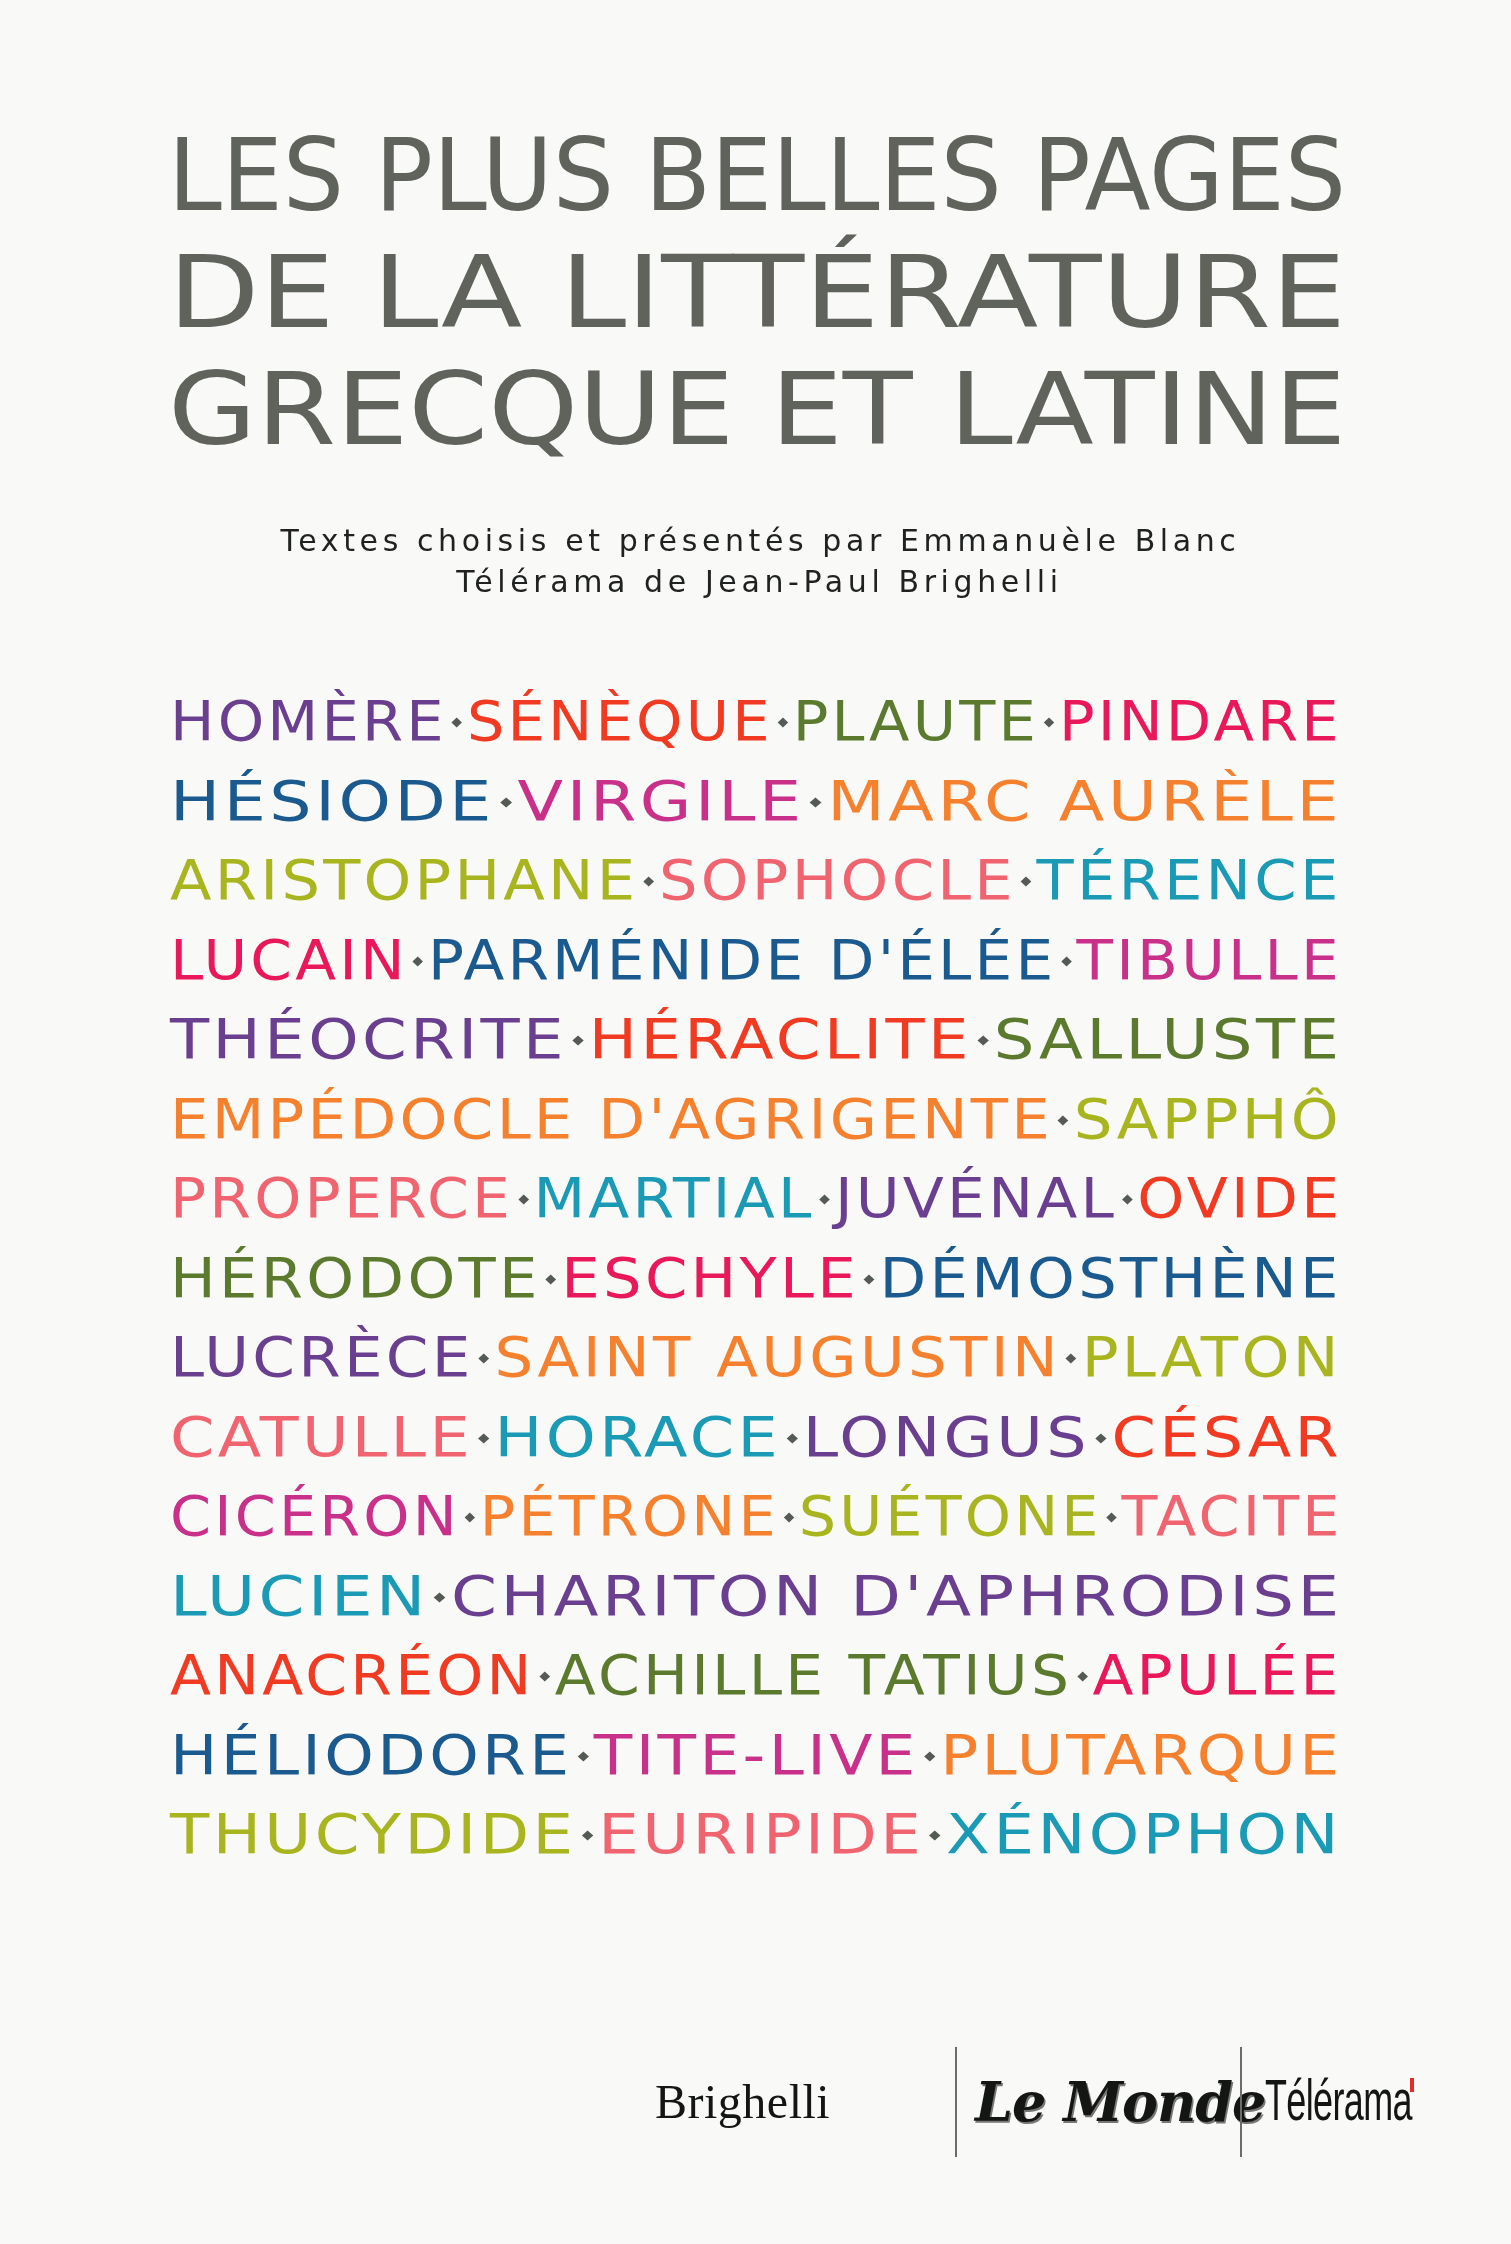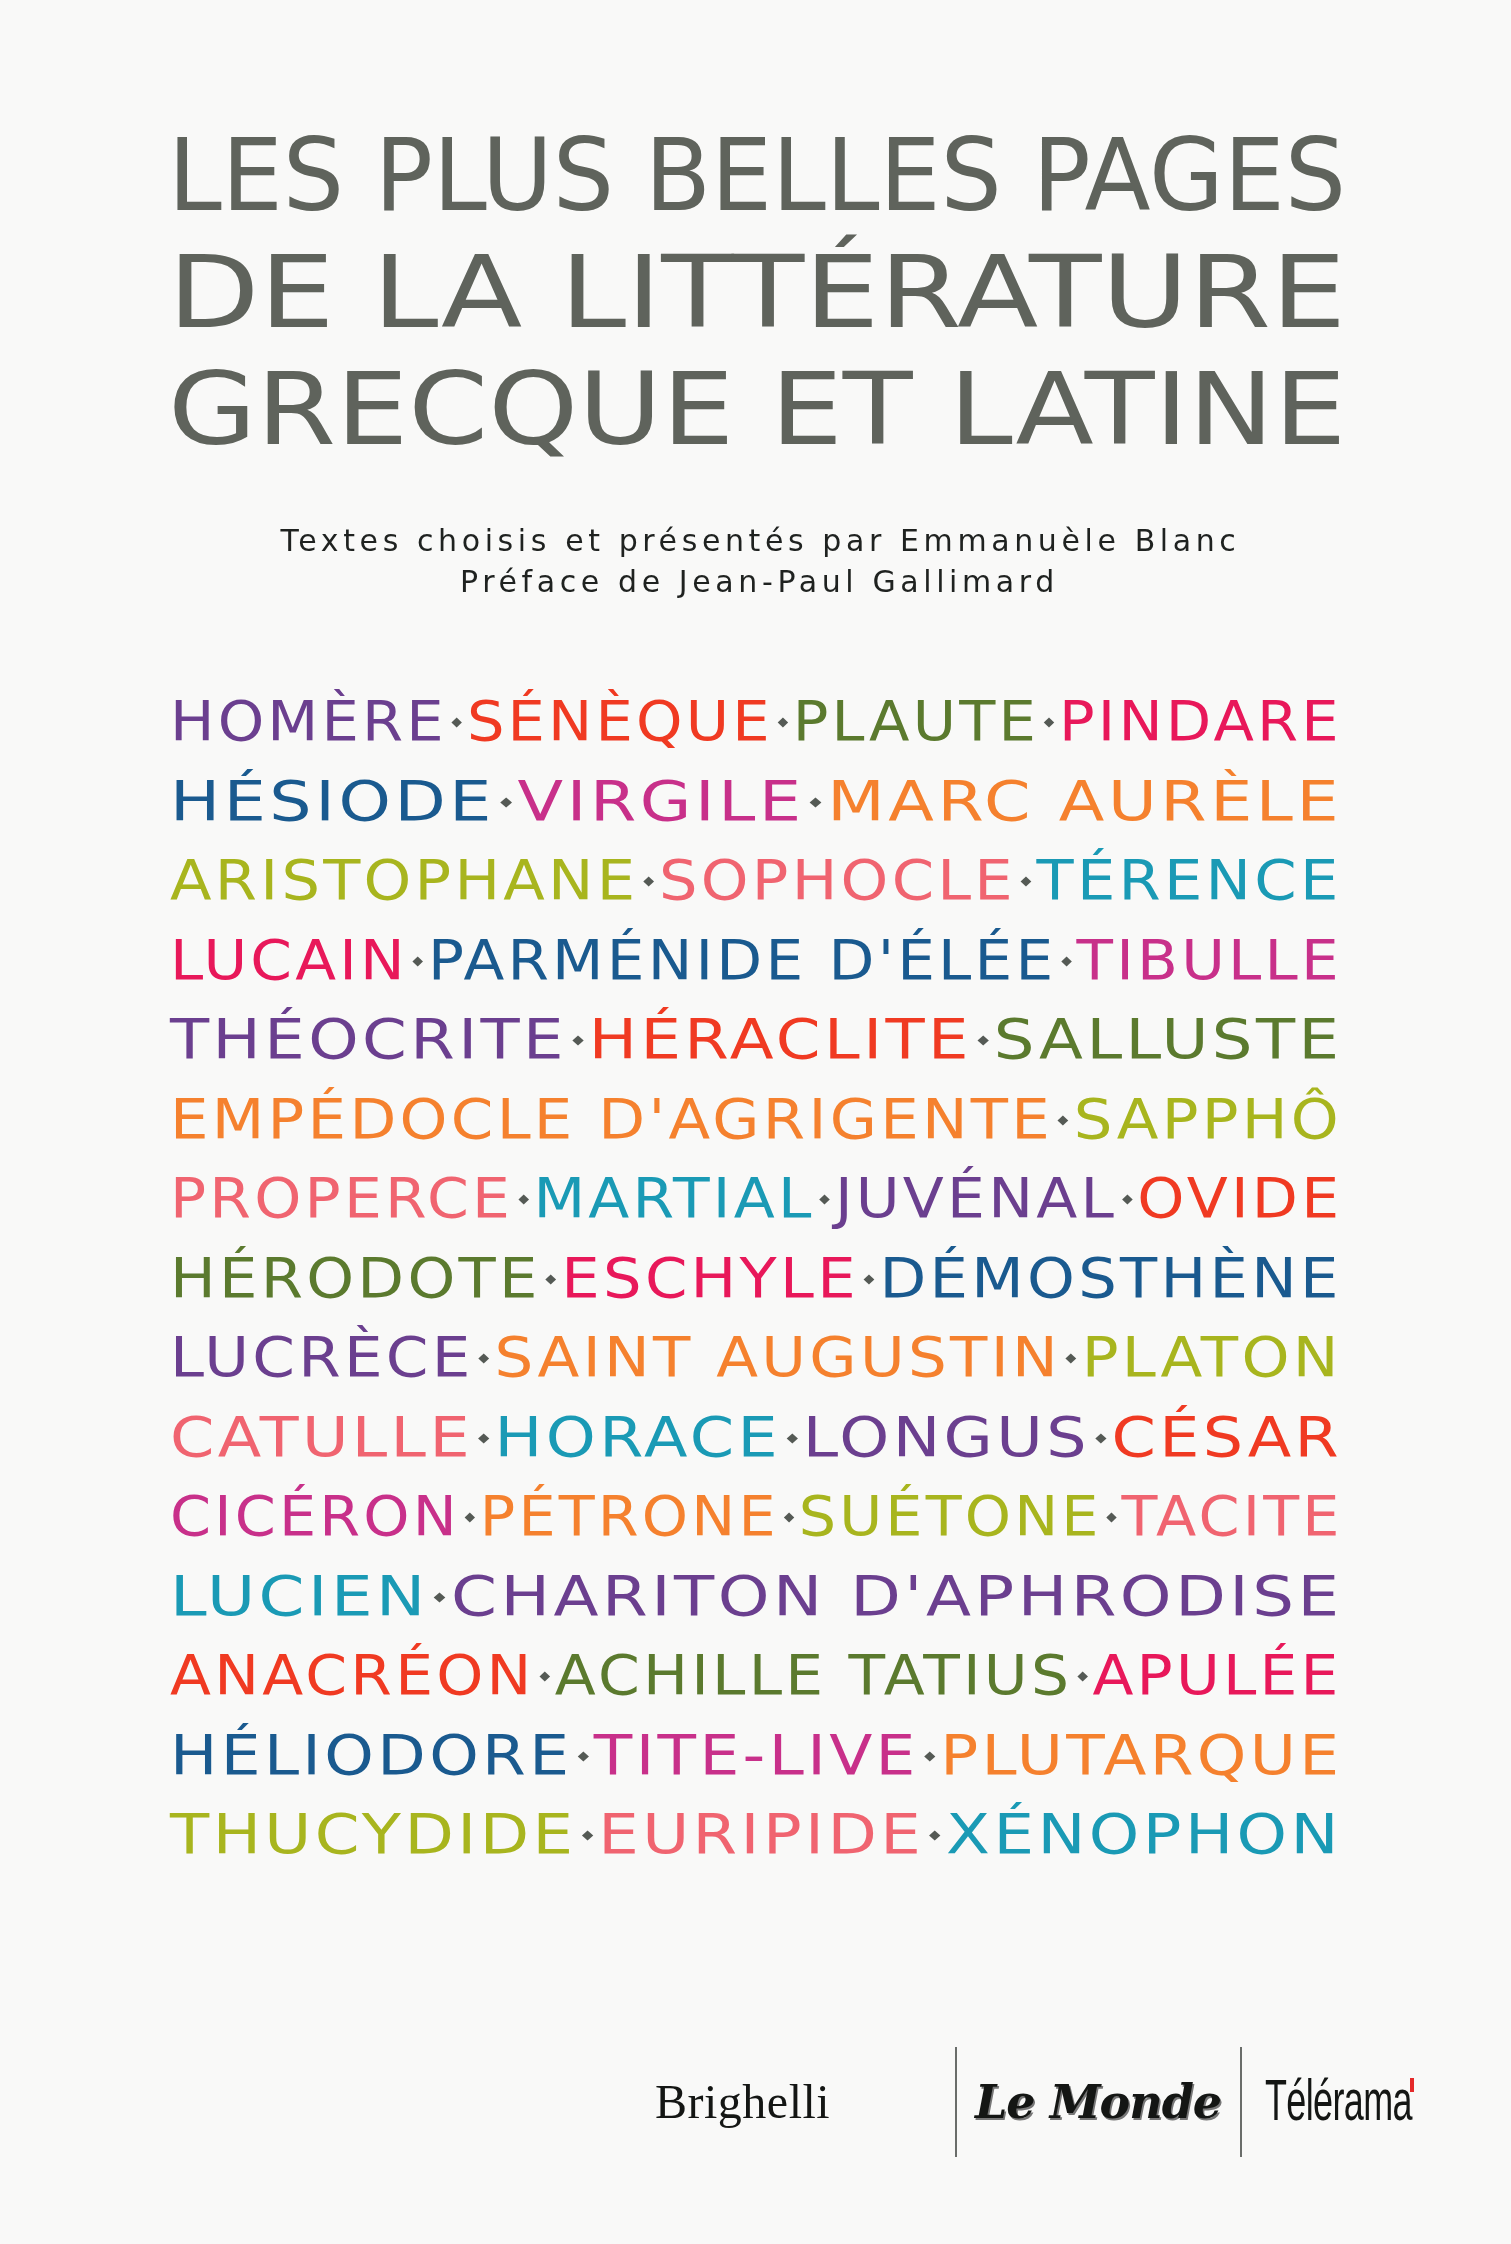--- a/index.html
+++ b/index.html
@@ -77,21 +77,21 @@
       left: 655px; top: 2px;
       font-family: "Liberation Serif", serif;
       font-size: 48px; line-height: 110px;
       letter-spacing: 0.5px;
     }
     .pub-lemonde {
       left: 975px; top: 2px;
       font-family: "DejaVu Serif", serif;
       font-weight: bold;
       font-style: italic;
-      font-size: 46px; line-height: 110px;
+      font-size: 54px; line-height: 110px;
       letter-spacing: -1px;
       text-shadow: 1.5px 1.5px 0 #777;
     }
     .pub-telerama {
       left: 1265px; top: 2px;
       font-family: "Liberation Sans", sans-serif;
       font-size: 58px; line-height: 110px;
       letter-spacing: -1px;
       transform-origin: left center;
       transform: scaleX(0.62);
@@ -110,21 +110,21 @@
 <div class="cover">
 
   <div class="title">
     <span class="title-line" style="transform: scaleX(0.965574); display: block;">LES PLUS BELLES PAGES</span>
     <span class="title-line" style="transform: scaleX(1.1875); display: block;">DE LA LITTÉRATURE</span>
     <span class="title-line" style="transform: scaleX(1.14369); display: block;">GRECQUE ET LATINE</span>
   </div>
 
   <div class="subtitle">
     <span class="subtitle-line l1">Textes choisis et présentés par Emmanuèle Blanc</span>
-    <span class="subtitle-line l2">Préface de Jean-Paul Gallimard</span>
+    <span class="subtitle-line l2">Télérama de Jean-Paul Brighelli</span>
   </div>
 
   <div class="authors" id="authors">
       <div class="author-row">
         <div class="row-inner" style="transform: scaleX(1.05586);"><span class="author-name" style="color: rgb(107, 63, 143);">HOMÈRE</span><span class="sep"></span><span class="author-name" style="color: rgb(240, 58, 34);">SÉNÈQUE</span><span class="sep"></span><span class="author-name" style="color: rgb(91, 122, 46);">PLAUTE</span><span class="sep"></span><span class="author-name" style="color: rgb(232, 24, 90);">PINDARE</span></div>
       </div>
       <div class="author-row">
         <div class="row-inner" style="transform: scaleX(1.18985);"><span class="author-name" style="color: rgb(26, 90, 143);">HÉSIODE</span><span class="sep"></span><span class="author-name" style="color: rgb(200, 48, 138);">VIRGILE</span><span class="sep"></span><span class="author-name" style="color: rgb(245, 129, 46);">MARC AURÈLE</span></div>
       </div>
       <div class="author-row">

